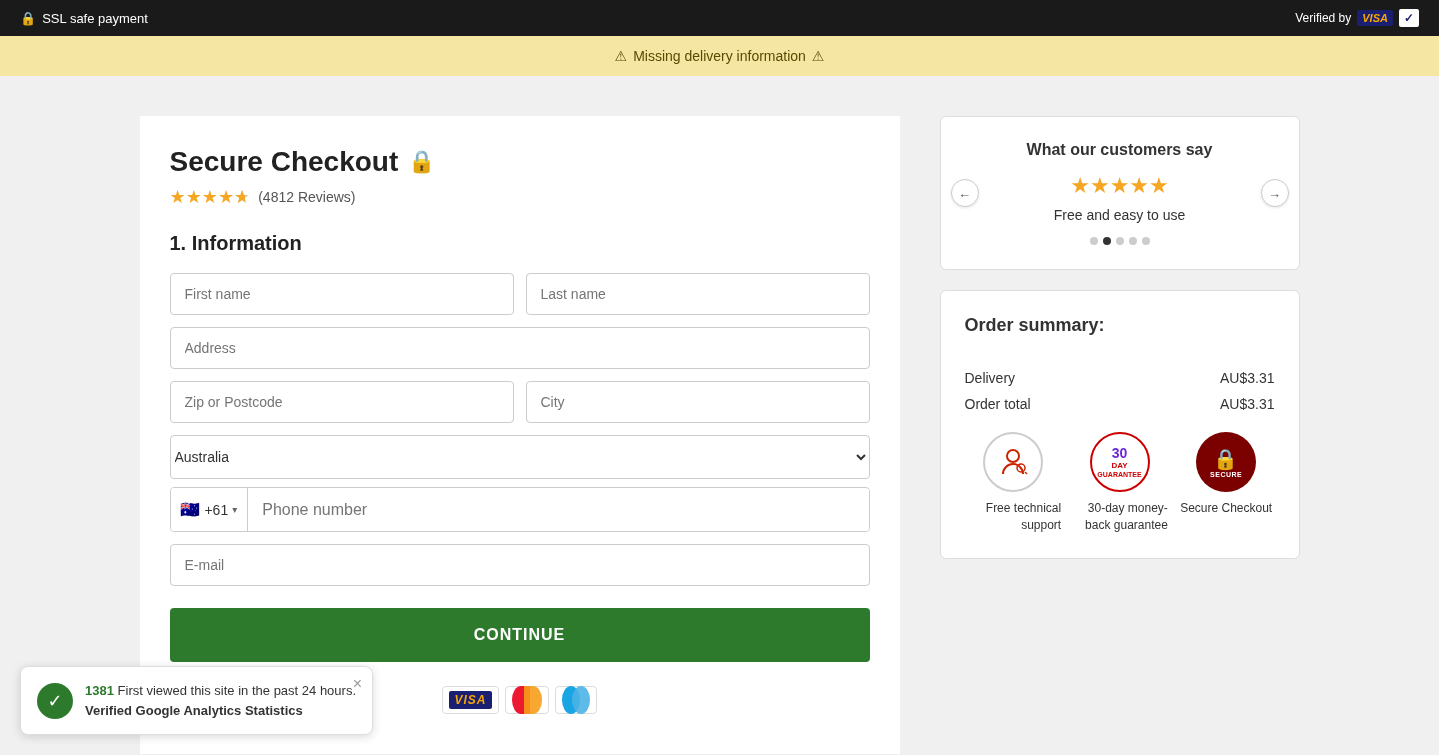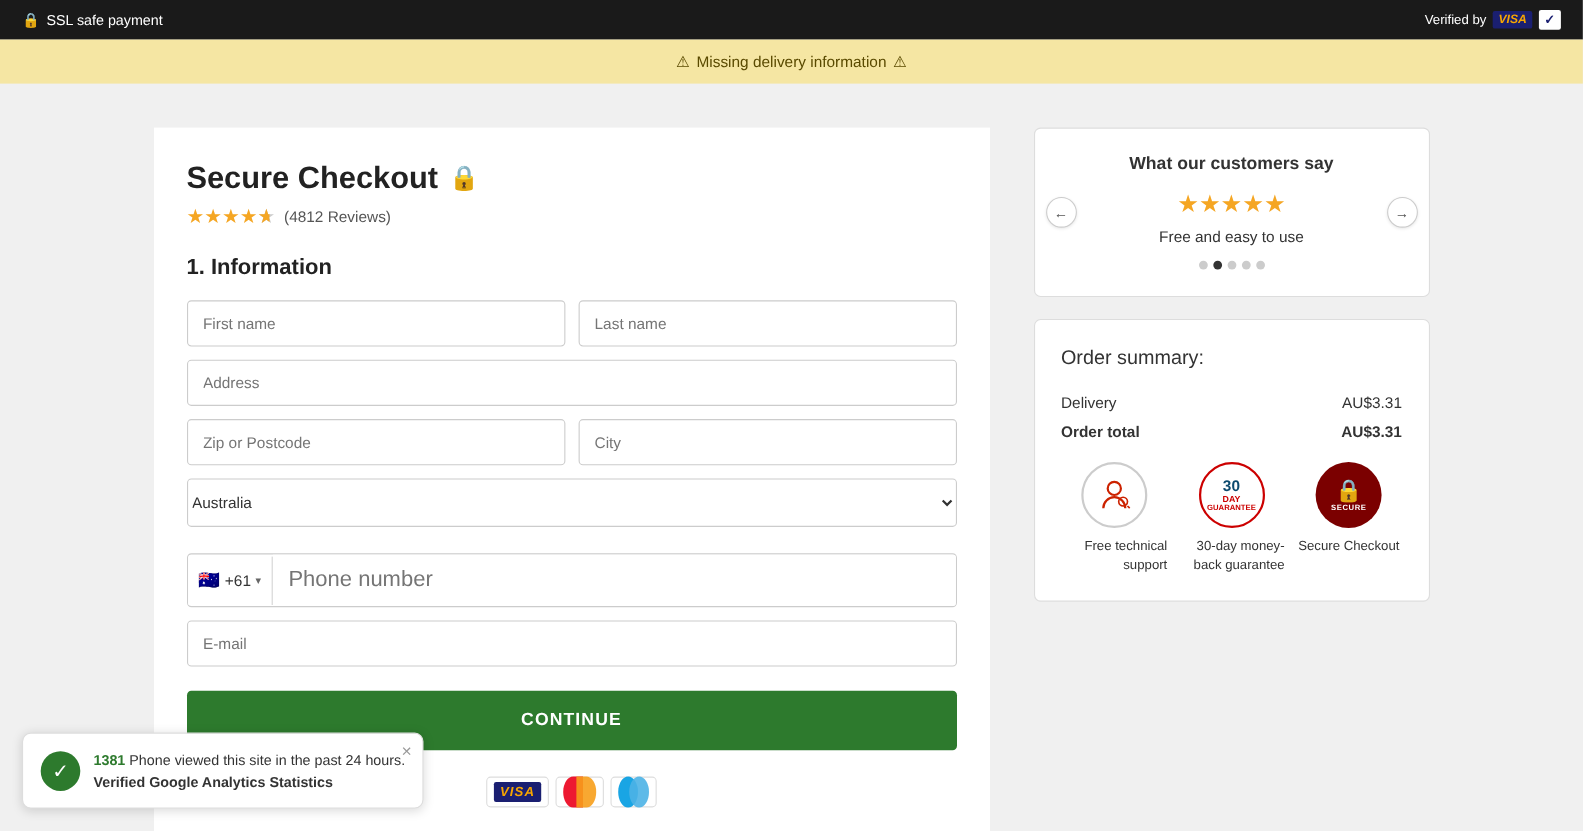--- a/index.html
+++ b/index.html
@@ -97,21 +97,21 @@
     .form-select {
       width: 100%;
       border: 1px solid #ccc;
       border-radius: 4px;
       padding: 12px 0;
       font-size: 14px;
       color: #333;
       outline: none;
       background: #fff;
       appearance: auto;
-      margin-bottom: 24px;
+      margin-bottom: 8px;
     }
 
     .phone-row {
       display: flex;
       align-items: center;
       border: 1px solid #ccc;
       border-radius: 4px;
       margin-bottom: 12px;
       background: #fff;
       overflow: hidden;
@@ -126,21 +126,21 @@
       color: #333;
       white-space: nowrap;
       background: #fff;
       cursor: pointer;
     }
     .phone-input {
       flex: 1;
       border: none;
       outline: none;
       padding: 12px 14px;
-      font-size: 20px;
+      font-size: 16px;
       color: #a16207;
     }
 
     .continue-btn {
       width: 100%;
       background: #2d7a2d;
       color: #fff;
       border: none;
       border-radius: 4px;
       padding: 18px;
@@ -206,32 +206,32 @@
     .dot.active { background: #333; }
 
     .order-summary-box {
       background: #fff;
       border: 1px solid #ddd;
       border-radius: 6px;
       padding: 24px;
     }
     .order-summary-title {
       font-size: 18px;
-      font-weight: normal;
+      font-weight: bold;
       color: #333;
-      margin-bottom: 22px;
+      margin-bottom: 34px;
     }
     .order-row {
       display: flex;
       justify-content: space-between;
       font-size: 14px;
       color: #333;
       margin-bottom: 10px;
     }
-    .order-row.total { font-weight: bold; align-items: center; }
+    .order-row.total { font-weight: normal; align-items: center; }
 
     .trust-badges {
       display: flex;
       justify-content: space-around;
       align-items: flex-start;
       margin-top: 20px;
       gap: 10px;
     }
     .badge-item {
       display: flex;
@@ -478,21 +478,21 @@
               <circle cx="24" cy="22" r="4" stroke="#cc2200" stroke-width="1.5" fill="none"></circle>
               <path d="M28 26l2 2" stroke="#cc2200" stroke-width="1.5"></path>
             </svg>
           </div>
           <div class="badge-label">Free technical support</div>
         </div>
 
         <div class="badge-item">
           <div class="badge-circle red-badge" style="border-color:#cc0000;color:#cc0000;font-size:9px;font-weight:bold;text-align:center;line-height:1.2;width:60px;height:60px;">
             <div>
-              <div style="font-size:14px;font-weight:bold;color:#0c4a6e;">30</div>
+              <div style="font-size:14px;font-weight:bold;color:#6d28d9;">30</div>
               <div style="font-size:8px;color:#cc0000;">DAY</div>
               <div style="font-size:7px;color:#cc0000;">GUARANTEE</div>
             </div>
           </div>
           <div class="badge-label">30-day money-back guarantee</div>
         </div>
 
         <div class="badge-item">
           <div style="width:60px;height:60px;border-radius:50%;background:#7b0000;display:flex;align-items:center;justify-content:center;flex-direction:column;">
             <div style="font-size:20px;color:#fff;">🔒</div>
@@ -503,19 +503,19 @@
       </div>
     </div>
 
   </div>
 </div>
 
 <div class="bottom-notification">
   <div class="shield-icon-green">✓</div>
   <div class="notif-text">
     <span class="highlight">1381</span>
-    <span>Phone</span>
+    <span>First</span>
     <span> viewed this site in the past 24 hours.</span>
     <br>
     <strong>Verified Google Analytics Statistics</strong>
   </div>
   <button class="notif-close">×</button>
 </div>
 
 </body></html>

